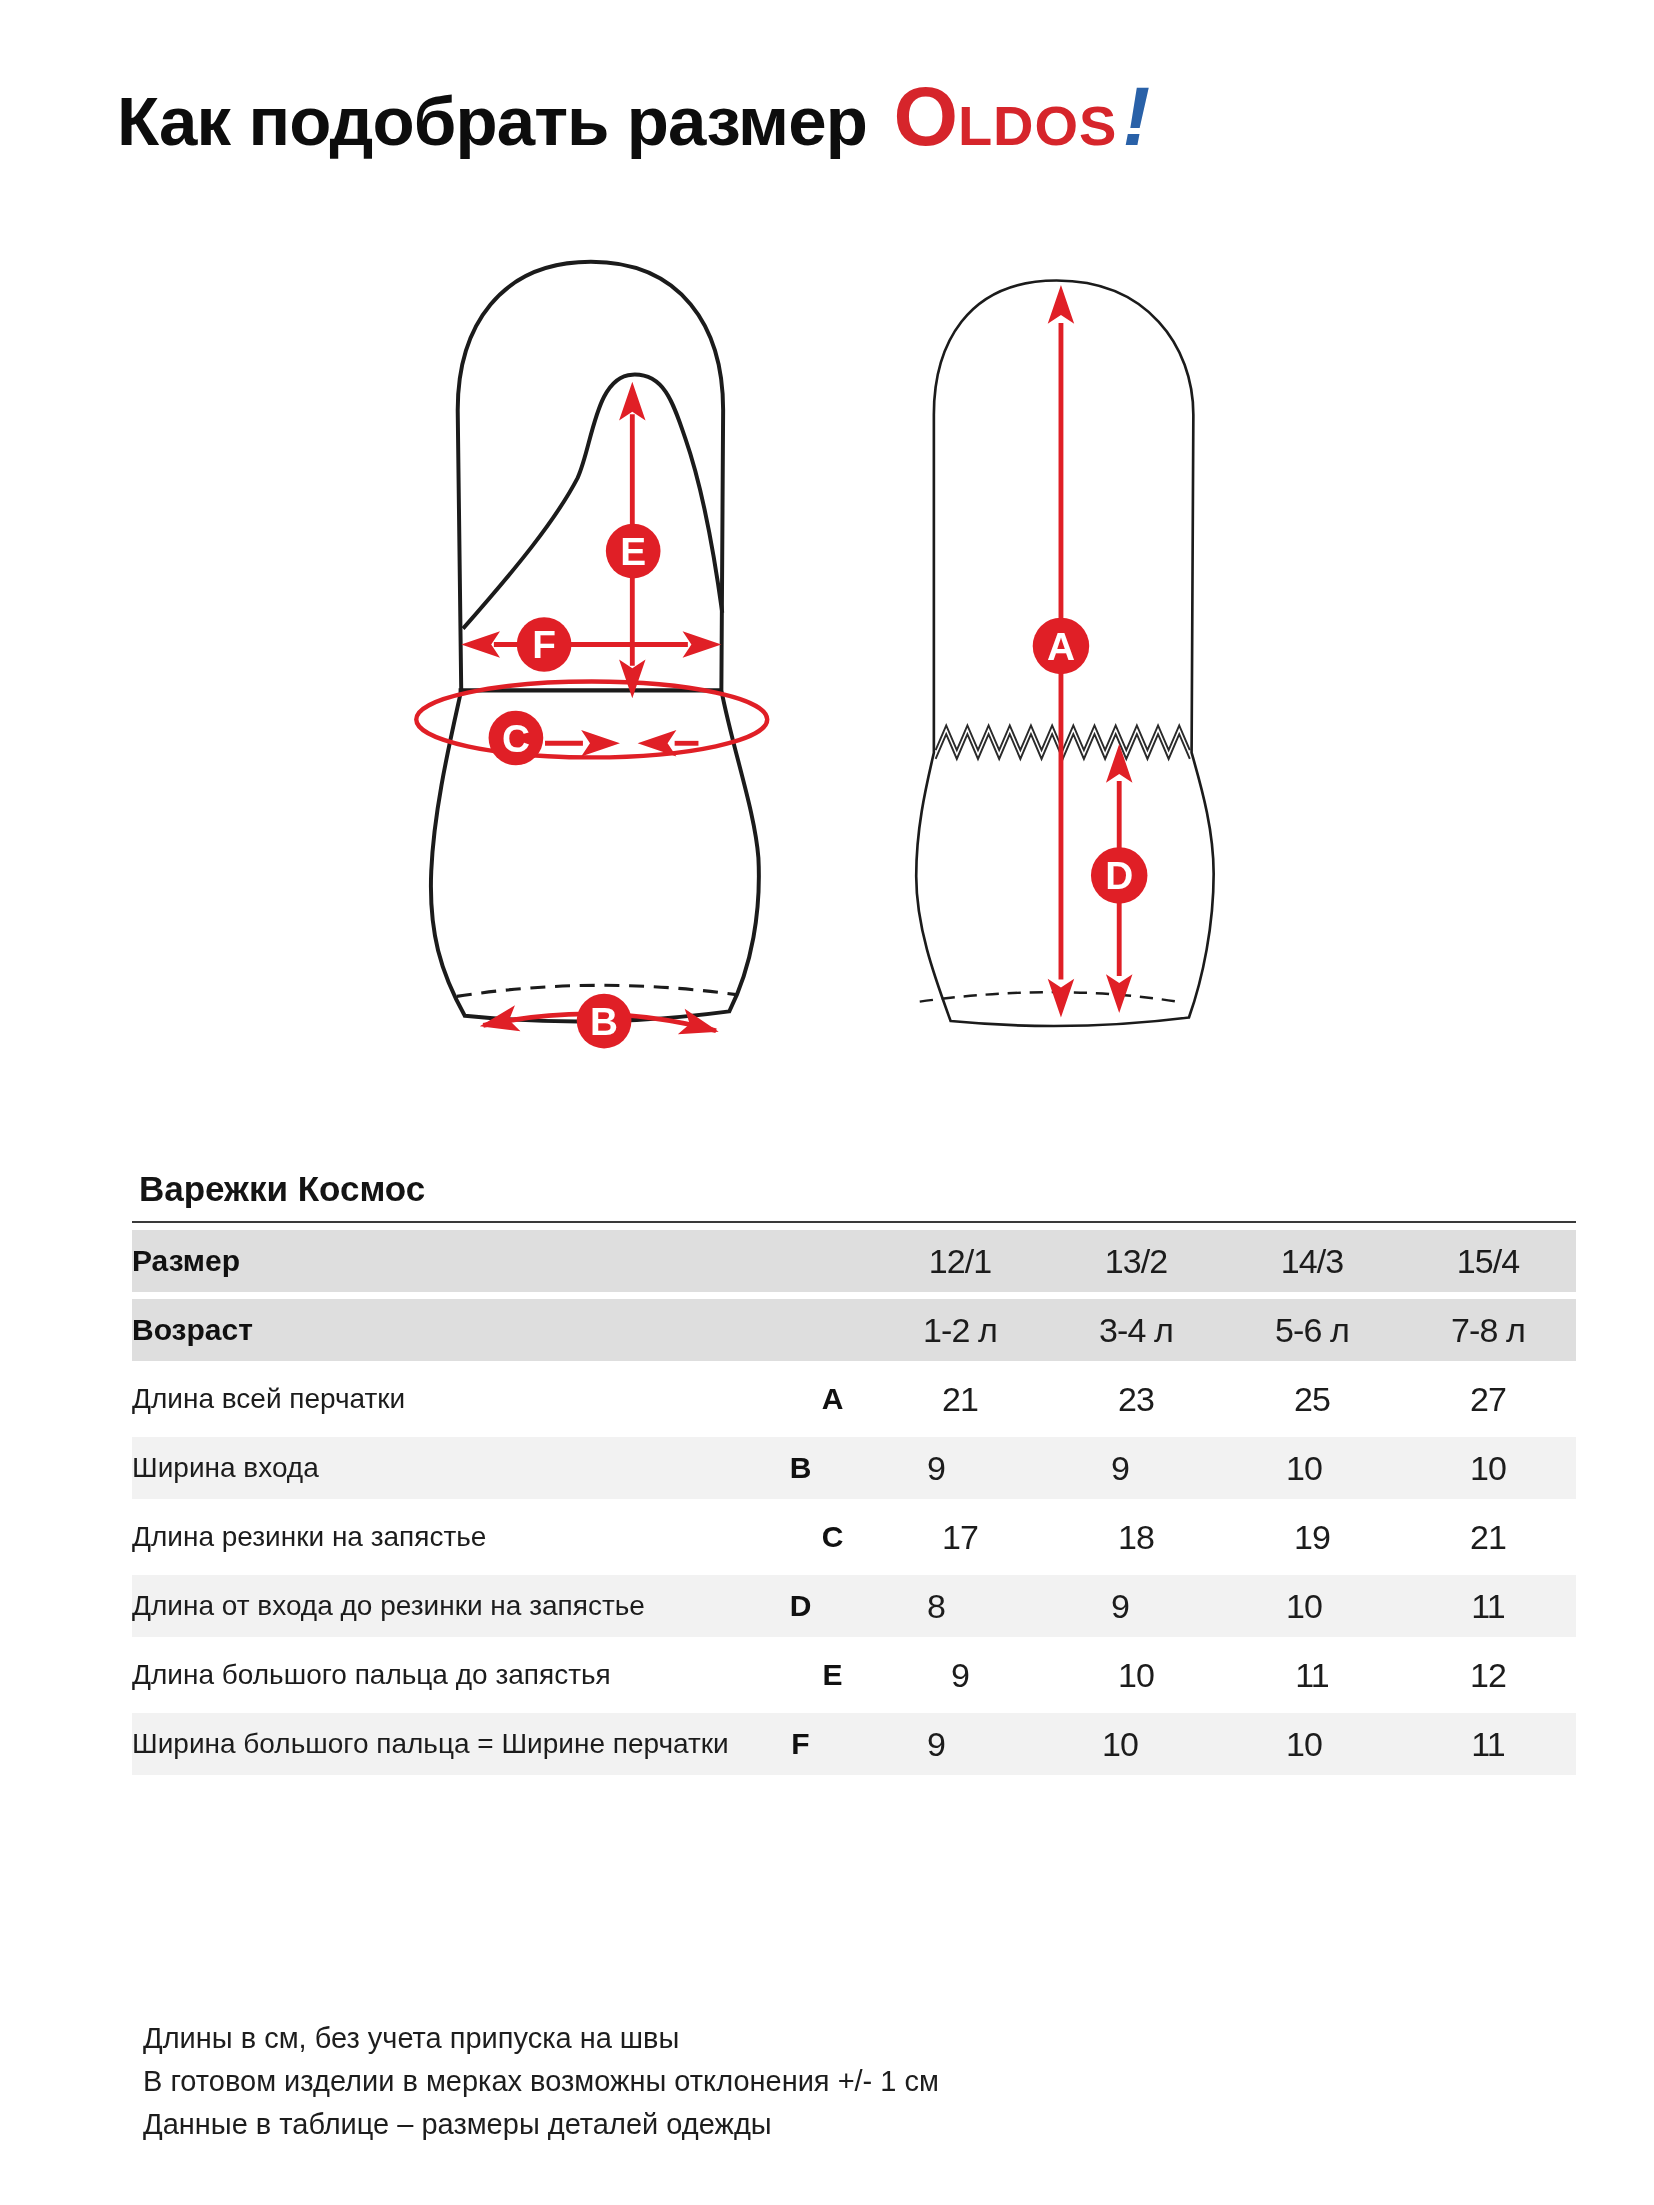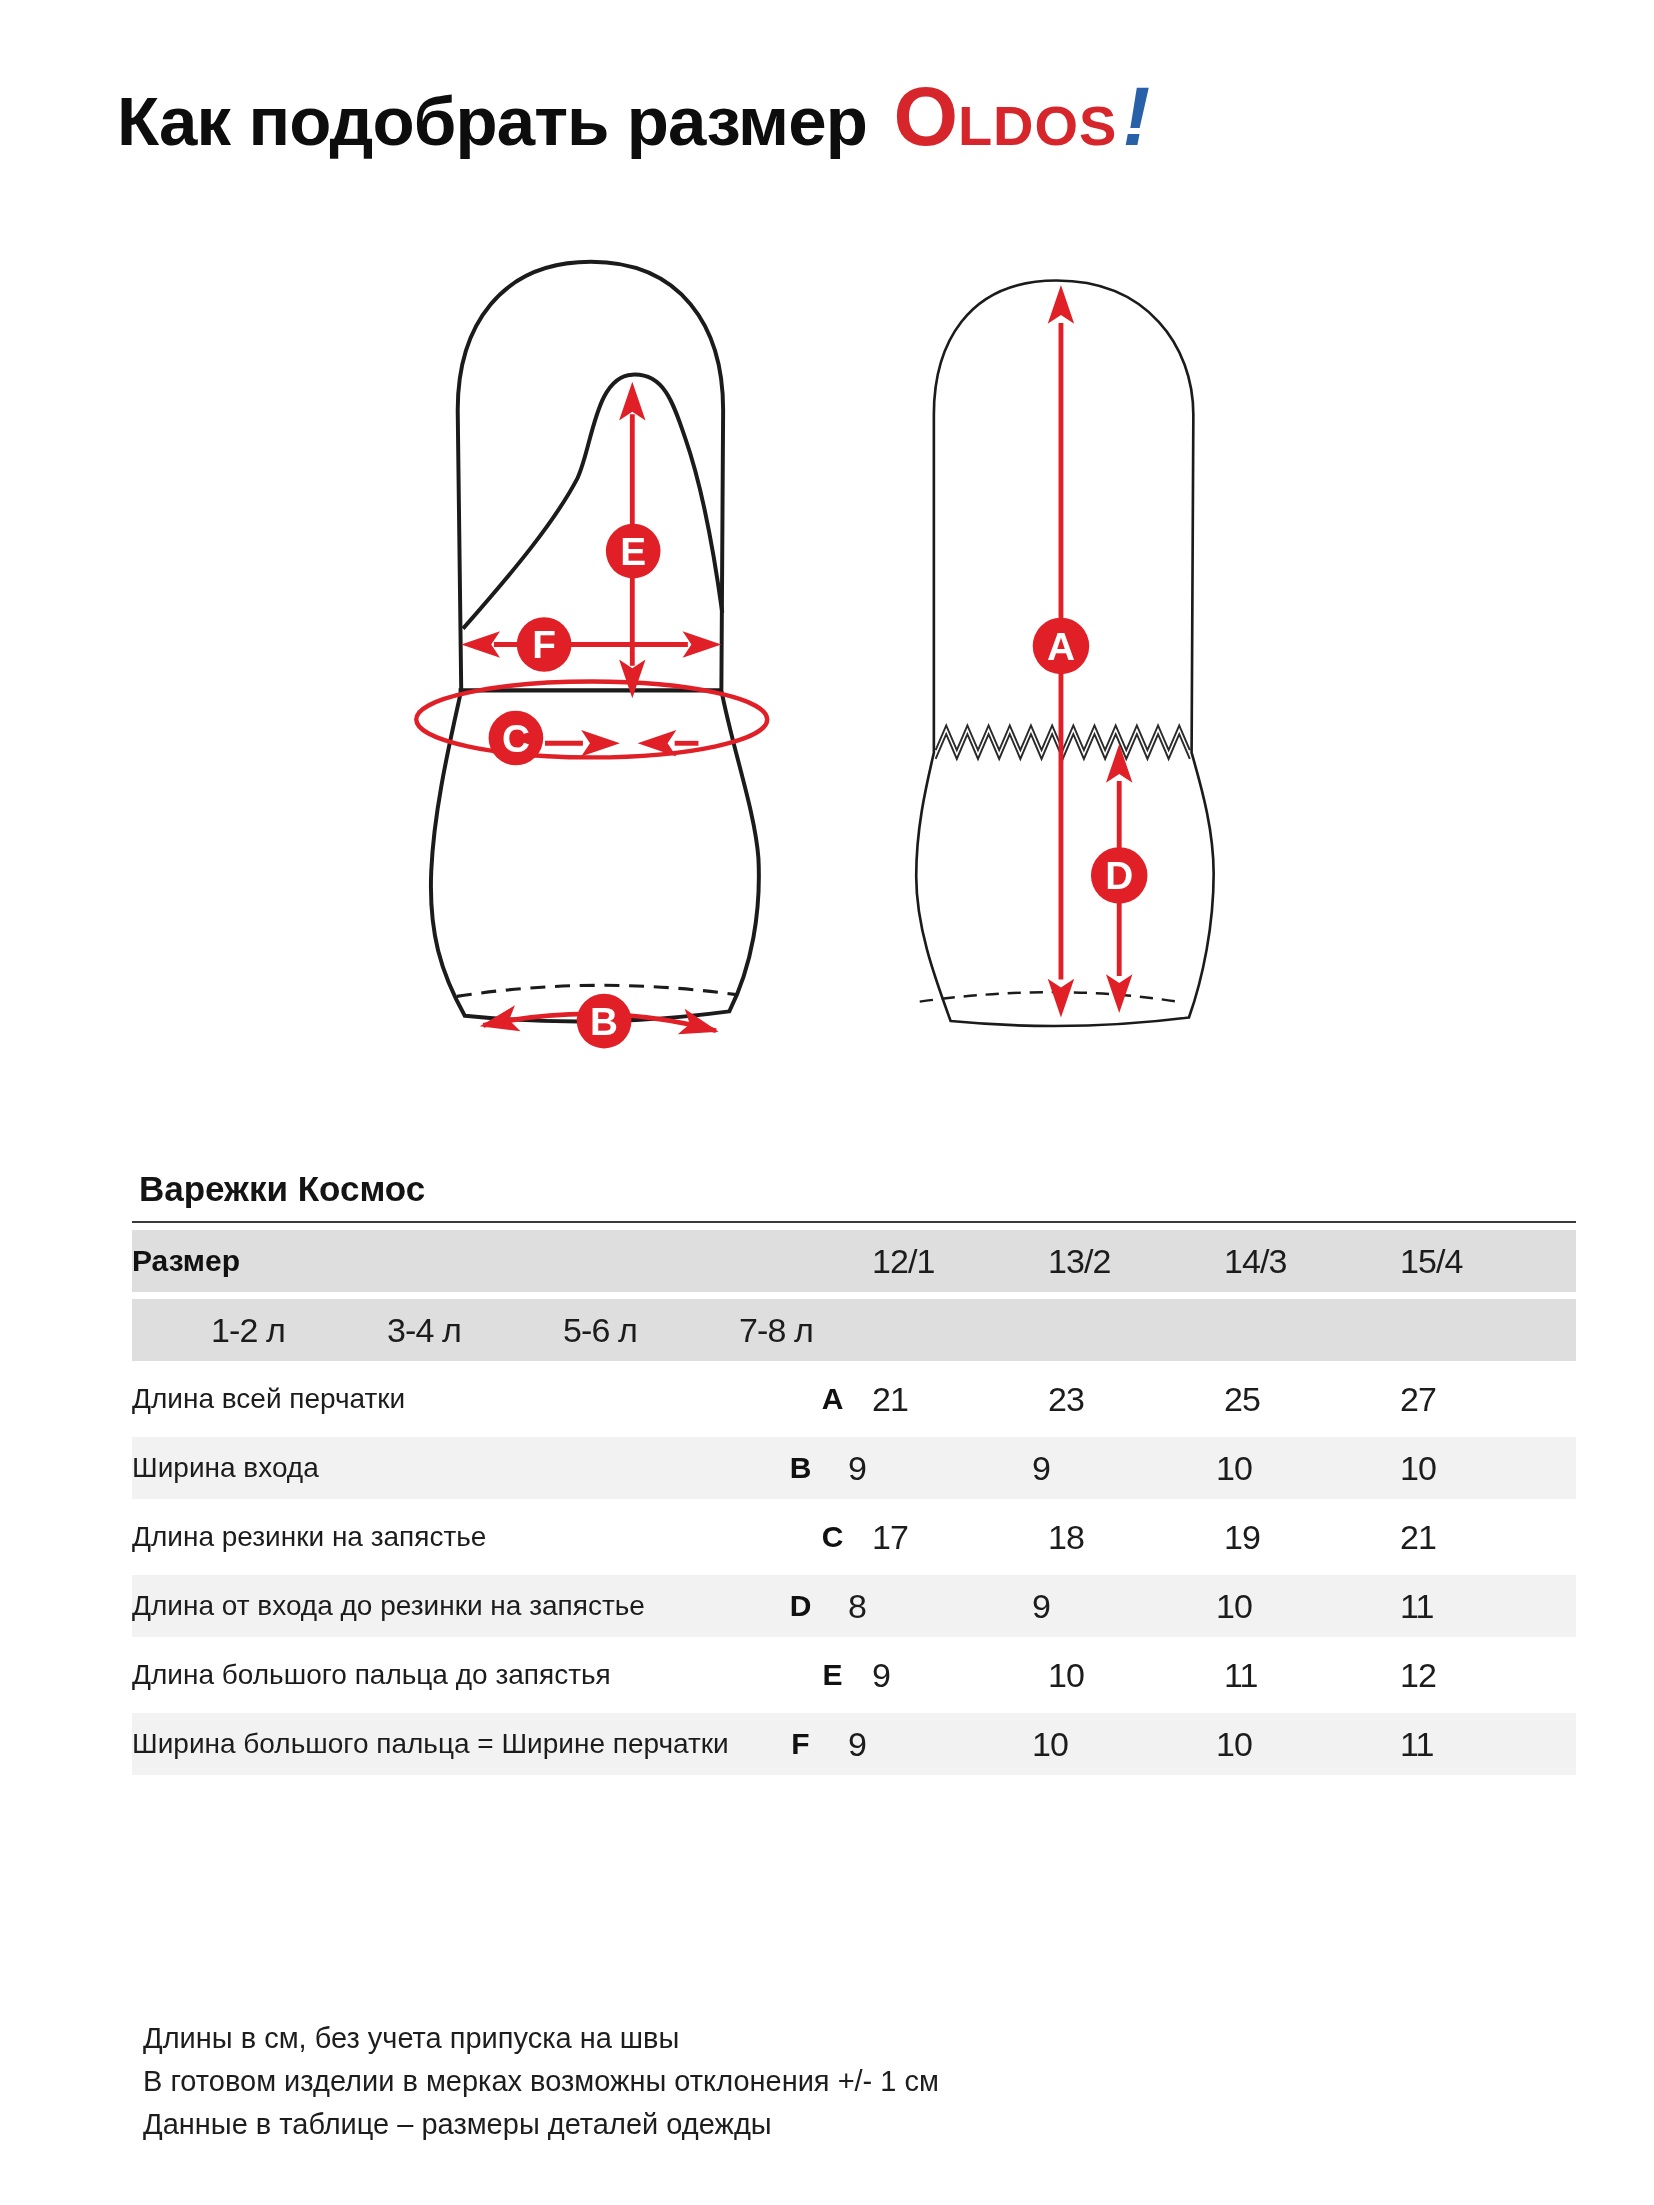--- a/index.html
+++ b/index.html
@@ -29,21 +29,21 @@
   .size-table{position:absolute;left:132px;top:1157px;width:1444px;margin-top:12px;}
   .table-title{font-size:35px;font-weight:bold;margin:0 0 12.4px 7px;color:#141414;}
   .tbody{border-top:2.6px solid #3a3a3a;padding-top:7px;}
   .trow{display:flex;align-items:center;height:62px;margin-bottom:7px;}
   .trow.head{background:#dedede;}
   .trow.alt{background:#f2f2f2;gap:8px;}
   .c{box-sizing:border-box;}
   .c.label{flex:1;padding-left:0;font-size:28px;color:#1c1c1c;}
   .trow.head .c.label{font-weight:bold;font-size:30px;color:#111;}
   .c.letter{width:79px;text-align:center;font-weight:bold;font-size:30px;color:#111;}
-  .c.val{width:176px;font-size:34px;letter-spacing:-0.9px;color:#1c1c1c;}
+  .c.val{width:176px;text-align:center;font-size:34px;letter-spacing:-0.9px;color:#1c1c1c;}
   
   .notes{position:absolute;left:143px;top:2017px;font-size:29px;line-height:43px;color:#1d1d1d;}
 </style>
 </head>
 <body>
 
 <div class="title-row">
   <h1 class="page-title">Как подобрать размер</h1>
   <div class="logo"><span class="o">O</span><span class="rest">LDOS</span><span class="bang">!</span></div>
 </div>
@@ -134,20 +134,21 @@
     <div class="trow head">
       <div class="c label">Размер</div>
       <div class="c letter"></div>
       <div class="c val">12/1</div>
       <div class="c val">13/2</div>
       <div class="c val">14/3</div>
       <div class="c val">15/4</div>
     </div>
 
     <div class="trow head">
+      <div class="c label">Возраст</div>
       <div class="c letter"></div>
       <div class="c val">1-2 л</div>
       <div class="c val">3-4 л</div>
       <div class="c val">5-6 л</div>
       <div class="c val">7-8 л</div>
     </div>
 
     <div class="trow">
       <div class="c label">Длина всей перчатки</div>
       <div class="c letter">A</div>

